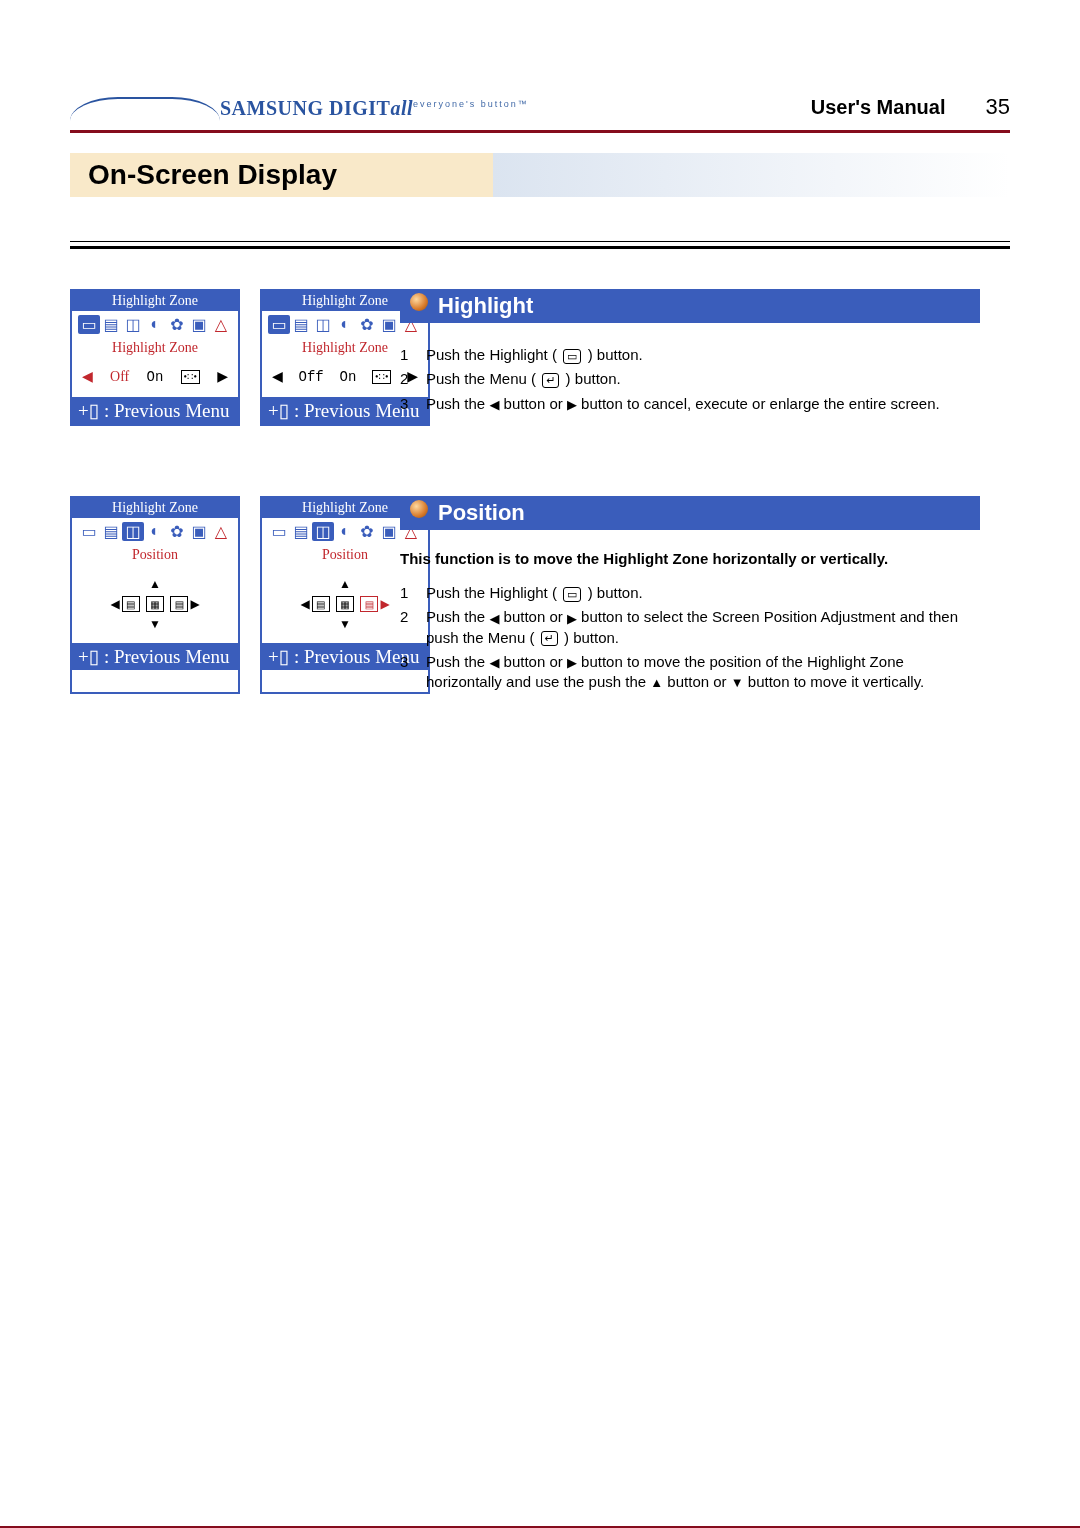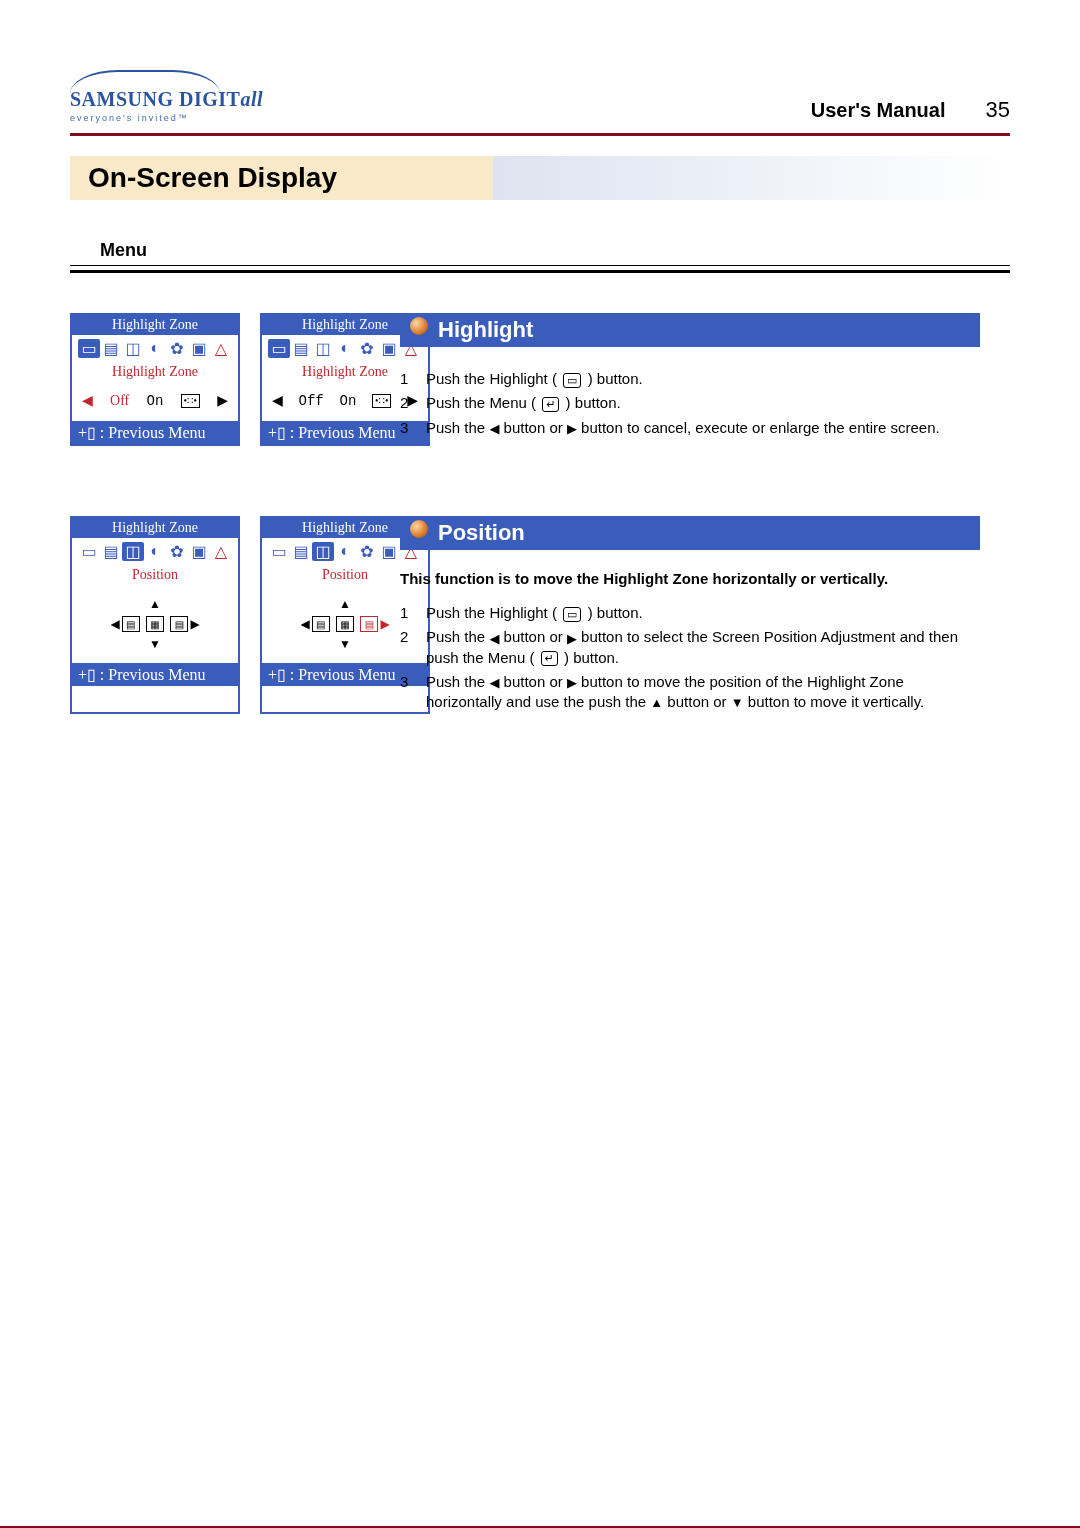--- a/index.html
+++ b/index.html
@@ -18,21 +18,21 @@
     position: relative;
   }
   .header {
     display: flex;
     justify-content: space-between;
     align-items: flex-end;
     padding-bottom: 6px;
   }
   .logo {
     display: flex;
-    flex-direction: column;
+    flex-direction: row;
     color: #2a54a0;
   }
   .logo-arc {
     width: 150px;
     height: 22px;
     border: 2px solid #2a54a0;
     border-bottom: none;
     border-left: none;
     border-right: none;
     border-radius: 80px 80px 0 0 / 40px 40px 0 0;
@@ -175,21 +175,21 @@
     display: inline-block;
     border: 1px solid #000;
     font-size: 10px;
     line-height: 12px;
     padding: 0 2px;
   }
   .osd-foot {
     background: #3a5dbb;
     color: #fff;
     padding: 2px 6px;
-    font-size: 16px;
+    font-size: 19px;
   }
   .osd-pad {
     display: grid;
     grid-template-columns: 30px 30px 30px;
     grid-template-rows: 18px 22px 18px;
     justify-content: center;
     align-items: center;
     justify-items: center;
     padding: 6px 0 10px 0;
     color: #000;
@@ -267,35 +267,34 @@
 <body>
 
 <div class="page">
 
   <div class="header">
     <div class="logo">
       <div class="logo-arc"></div>
       <div class="logo-text">
         <span>SAMSUNG DIGIT</span><span class="digit">all</span>
       </div>
-      <div class="logo-sub">everyone's invited™</div>
+      <div class="logo-sub">everyone's button™</div>
     </div>
     <div class="header-right">
       <div class="manual-label">User's Manual</div>
       <div class="page-num">35</div>
     </div>
   </div>
   <div class="header-rule"></div>
 
   <div class="section-title-bar">
     <span class="section-title">On-Screen Display</span>
   </div>
 
   <div class="cols-header">
-    <div class="col-left">Menu</div>
   </div>
   <div class="cols-rule"></div>
 
   <div class="row">
     <div class="col-menu">
 
       <div class="osd-box">
         <div class="osd-title">Highlight Zone</div>
         <div class="osd-icons">
           <span class="sel">▭</span>

